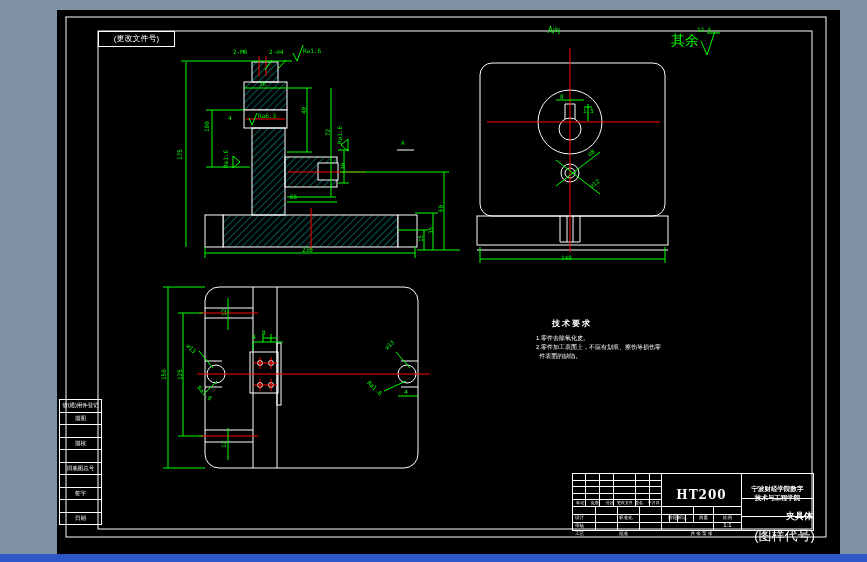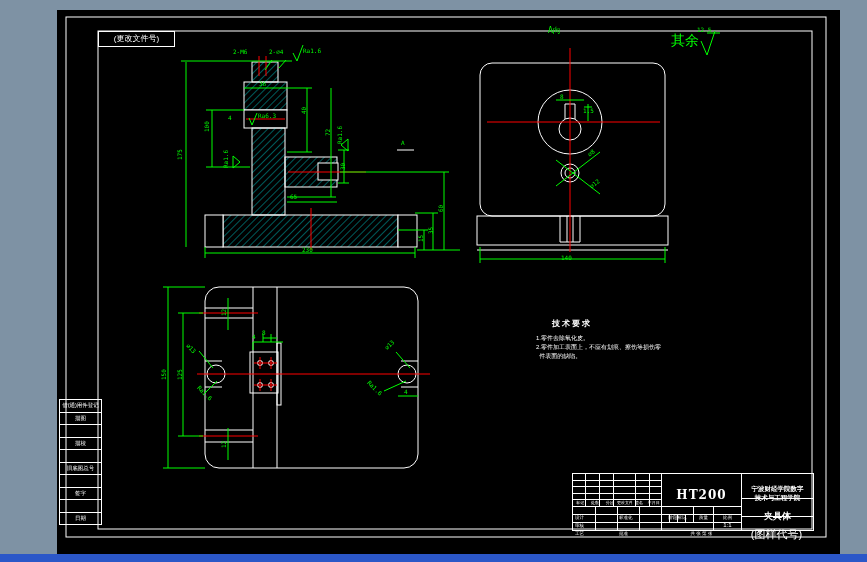--- a/index.html
+++ b/index.html
@@ -294,18 +294,18 @@
     <div class="tcell" style="left:89px;top:33px;width:31px;font-size:4.5px;text-align:center;">阶段标记</div>
     <div class="tcell" style="left:121px;top:33px;width:19px;font-size:4.5px;text-align:center;">质量</div>
     <div class="tcell" style="left:141px;top:33px;width:27px;font-size:4.5px;text-align:center;">比例</div>
     <div class="tcell" style="left:141px;top:40px;width:27px;font-size:6px;text-align:center;">1:1</div>
     <div class="tcell" style="left:89px;top:49px;width:79px;font-size:4.5px;text-align:center;">共 张 第 张</div>
 
     <div class="tcell" style="left:169px;top:2px;width:71px;font-size:6.5px;line-height:9px;text-align:center;font-weight:bold;">
       <div>宁波财经学院数字</div>
       <div>技术与工程学院</div>
     </div>
-    <div class="tcell" style="left:169px;top:28px;width:71px;font-size:9px;text-align:center;font-weight:bold;">夹具体</div>
-    <div class="tcell" style="left:168px;top:45px;width:71px;font-size:11px;text-align:center;">(图样代号)</div>
+    <div class="tcell" style="left:169px;top:28px;width:71px;font-size:9px;text-align:right;font-weight:bold;">夹具体</div>
+    <div class="tcell" style="left:176px;top:45px;width:71px;font-size:13px;text-align:center;">(图样代号)</div>
   </div>
 
   <div id="bottombar"></div>
 </div>
 
 </body></html>

